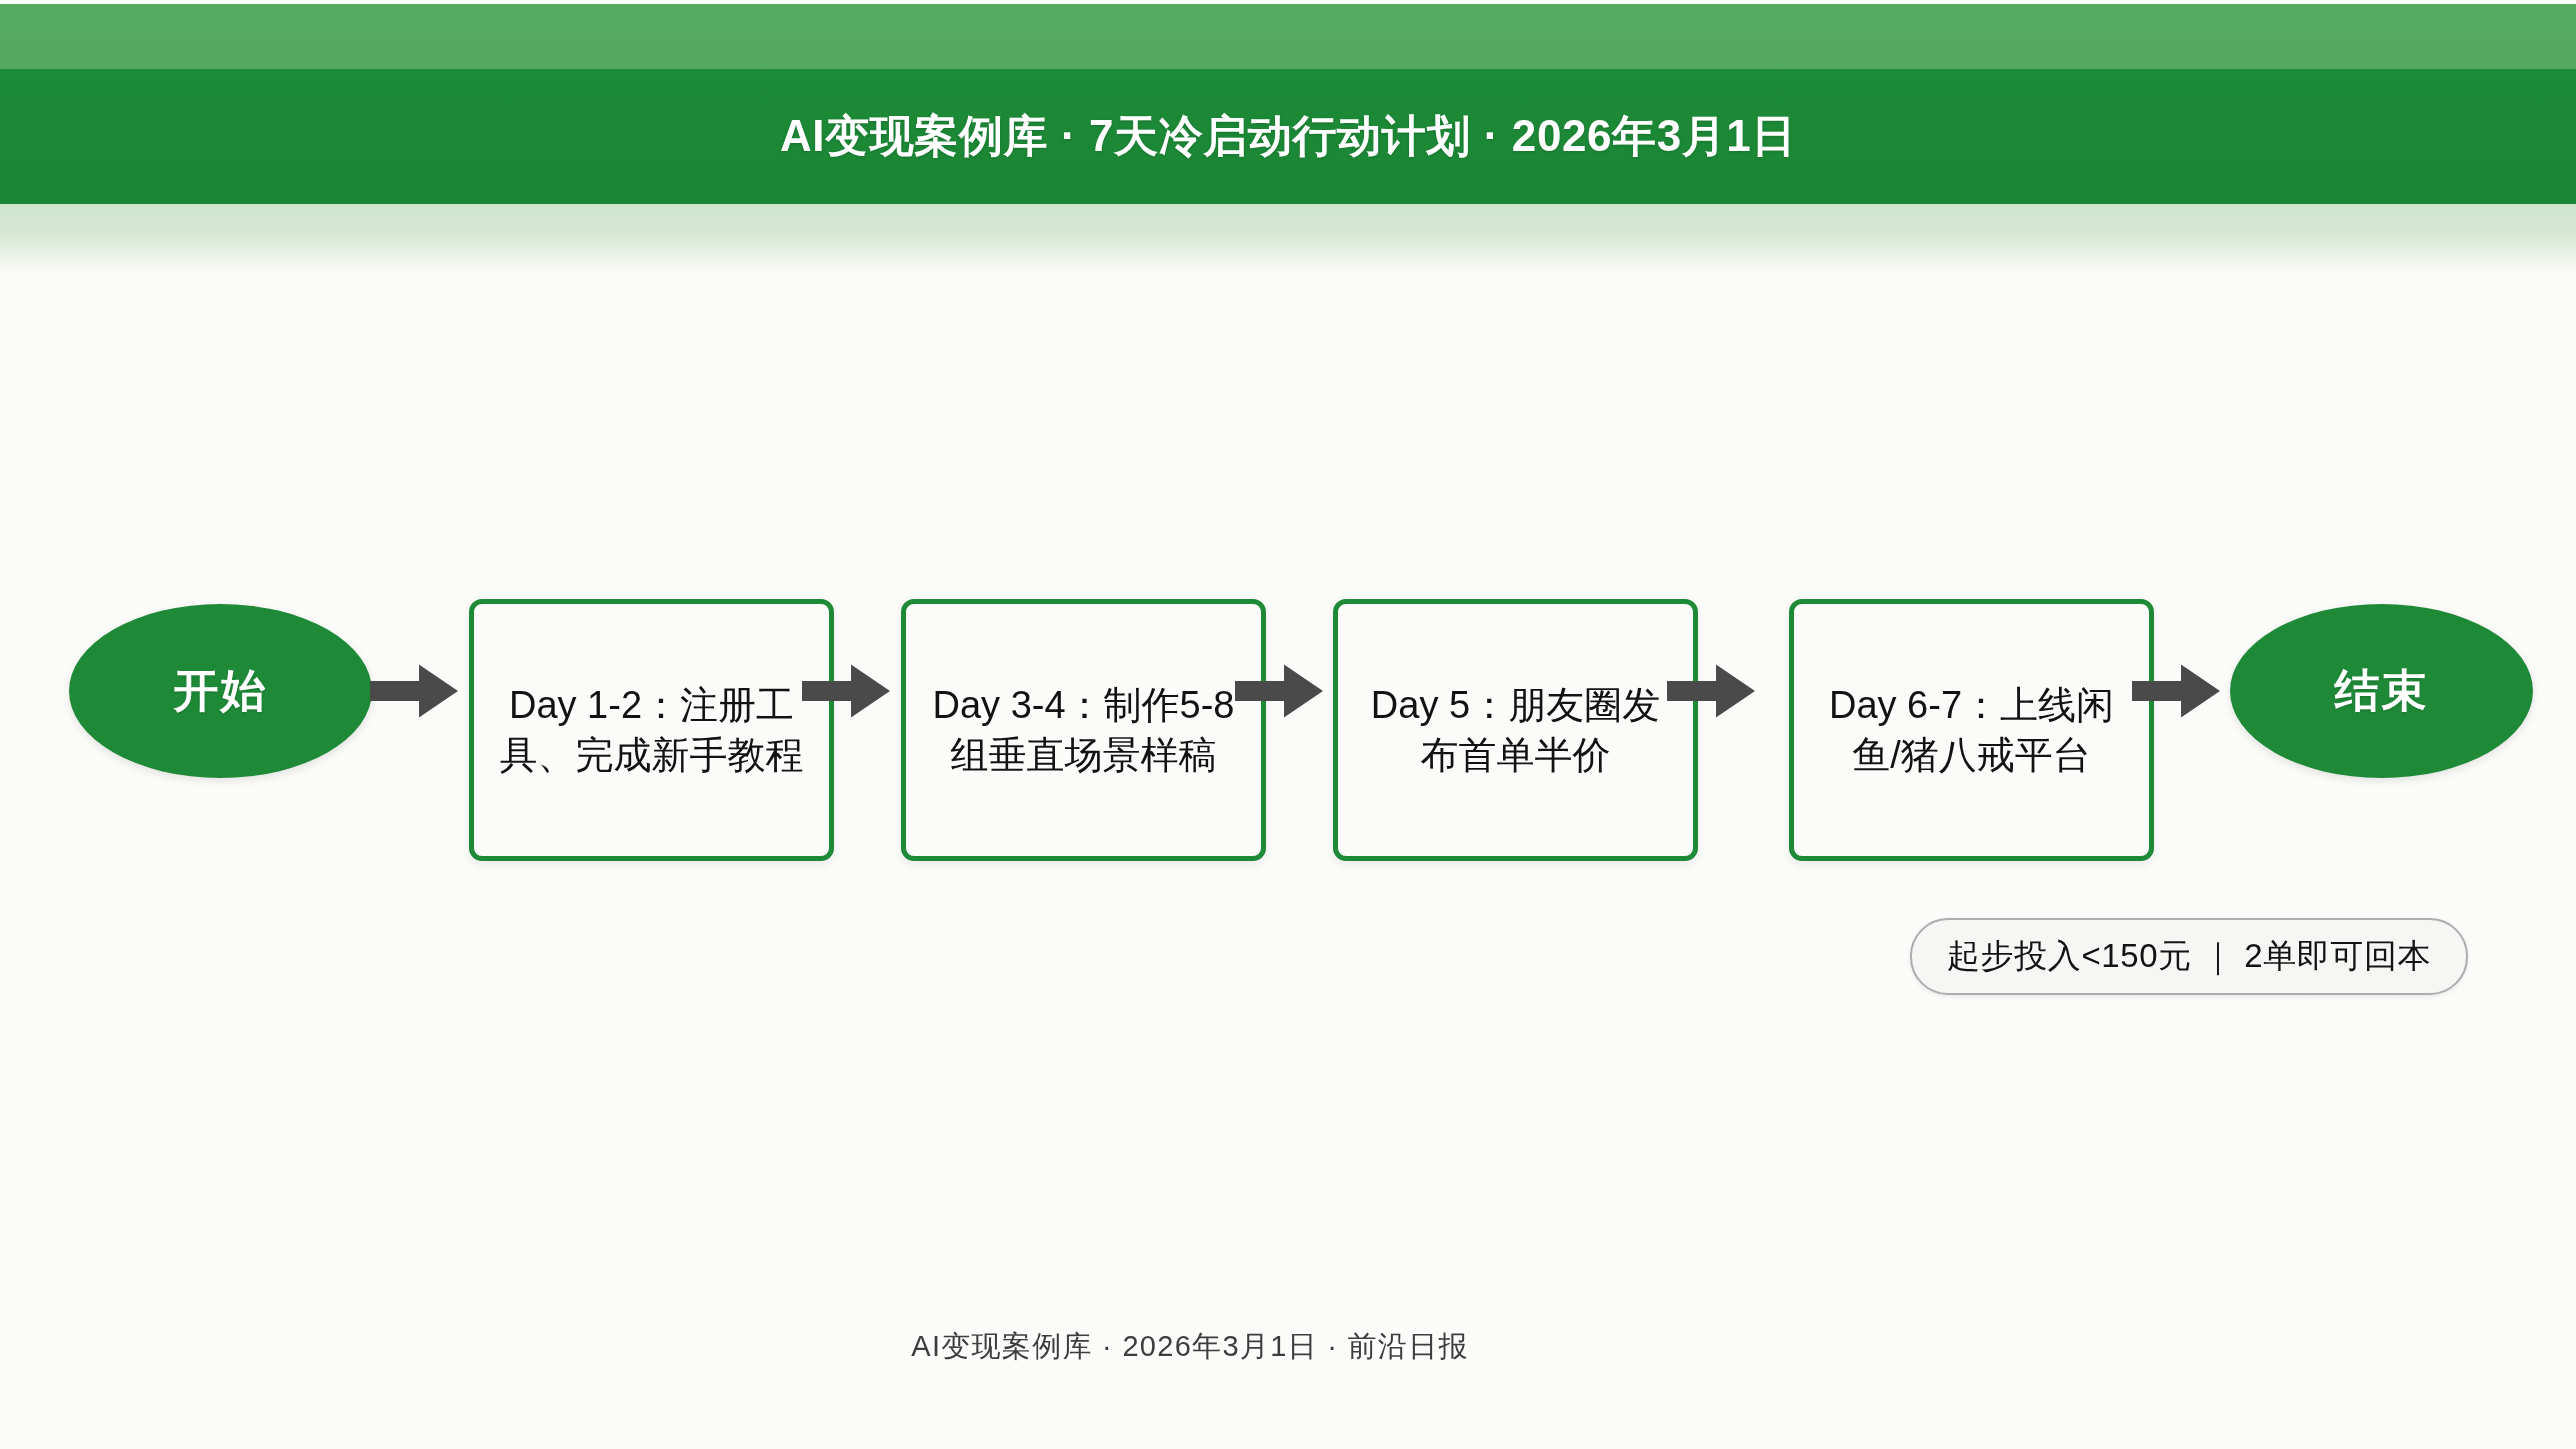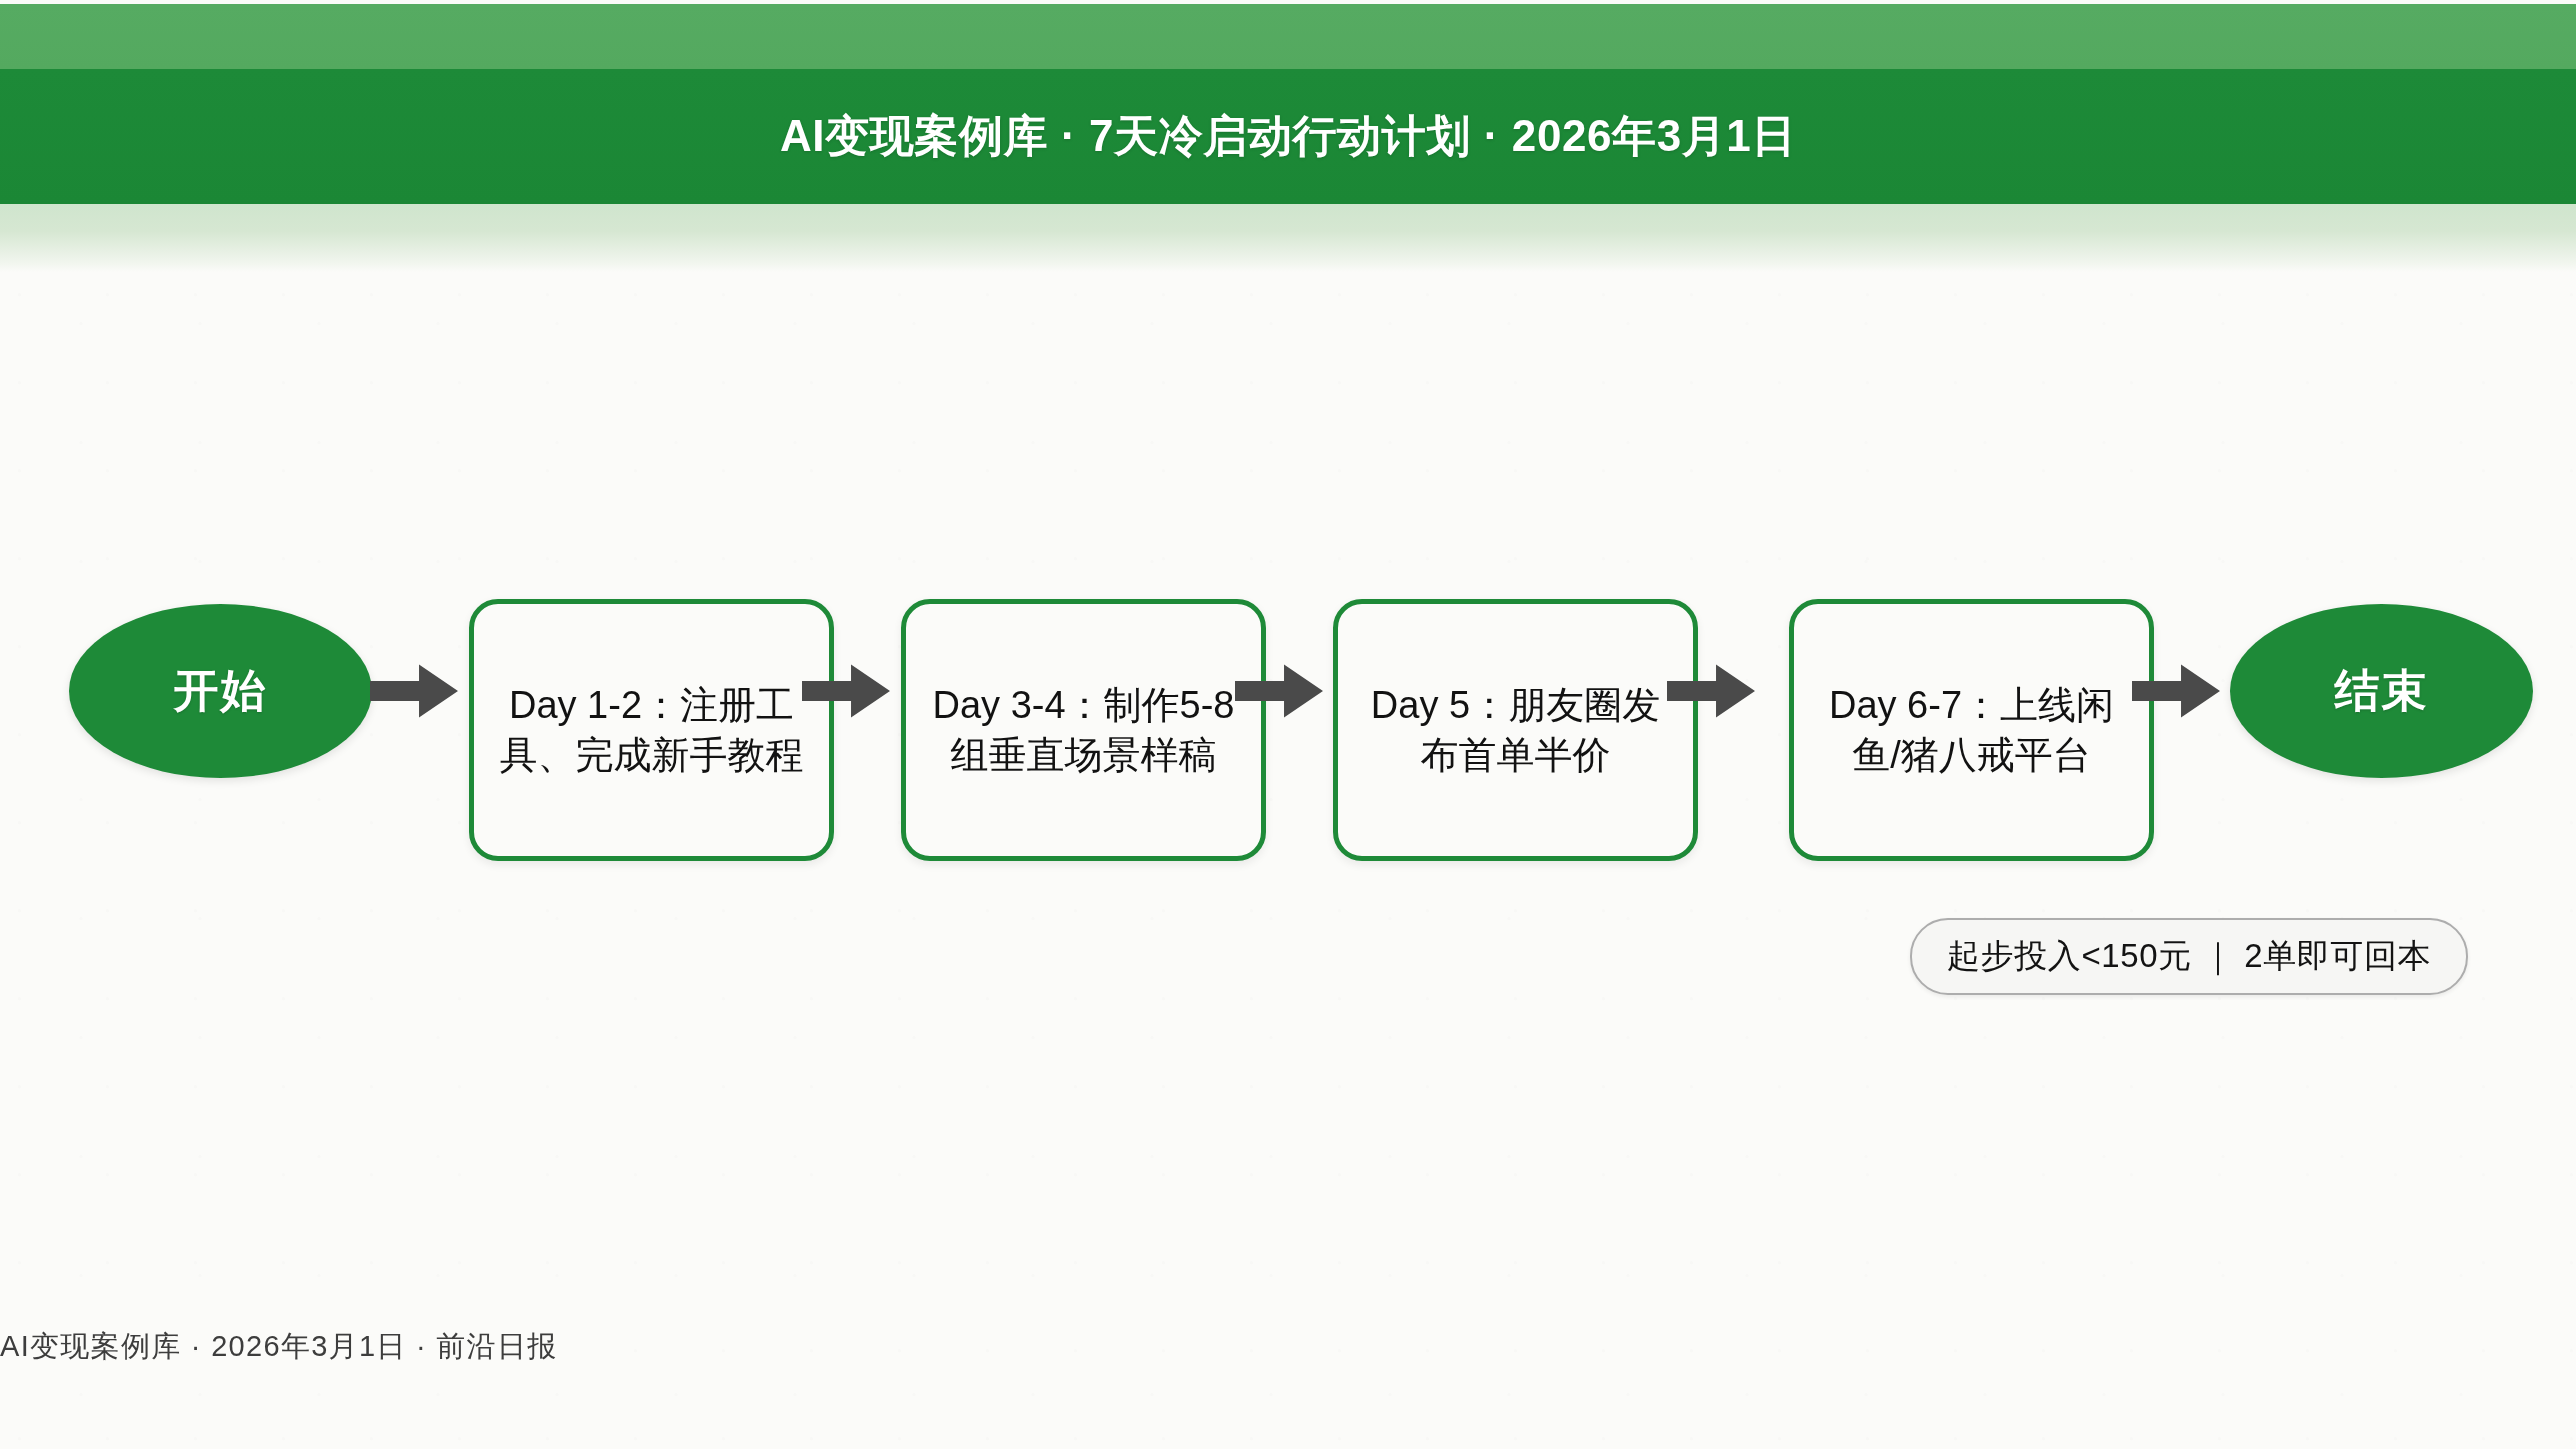--- a/index.html
+++ b/index.html
@@ -101,21 +101,21 @@
   #node-start { left: 69px; }
   #node-end   { left: 2230px; }
 
   .node-step {
     position: absolute;
     top: 14px;
     width: 365px;
     height: 262px;
     box-sizing: border-box;
     border: 5px solid #1e8a38;
-    border-radius: 29px;
+    border-radius: 13px;
     background: #fbfbf9;
     display: flex;
     align-items: center;
     justify-content: center;
     padding: 0 15px;
     box-shadow: 0 3.1px 8.8px rgba(0,0,0,0.07);
   }
   .node-step span {
     display: block;
     text-align: center;
@@ -167,20 +167,21 @@
     white-space: nowrap;
     letter-spacing: 0.6px;
   }
 
   
   .footer {
     position: absolute;
     left: 0;
     top: 1327px;
     width: 2380px;
+    text-align: center;
   }
   .footer span {
     font-size: 29px;
     color: #3d3d3d;
     letter-spacing: 1.3px;
   }
 </style>
 </head>
 <body>
 

